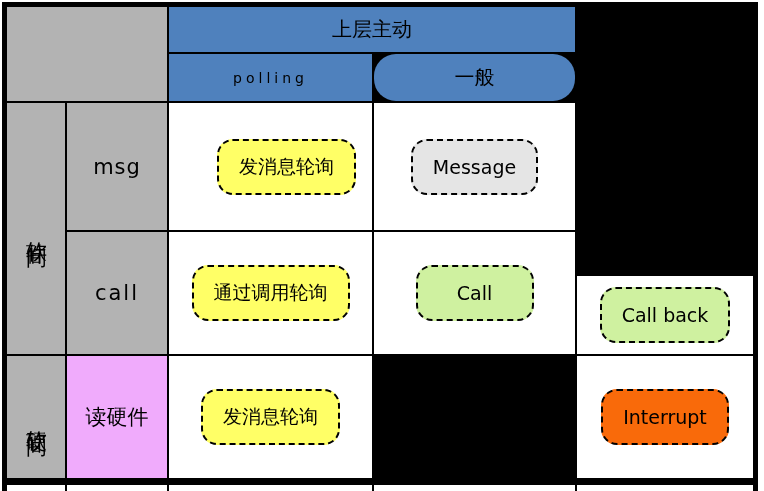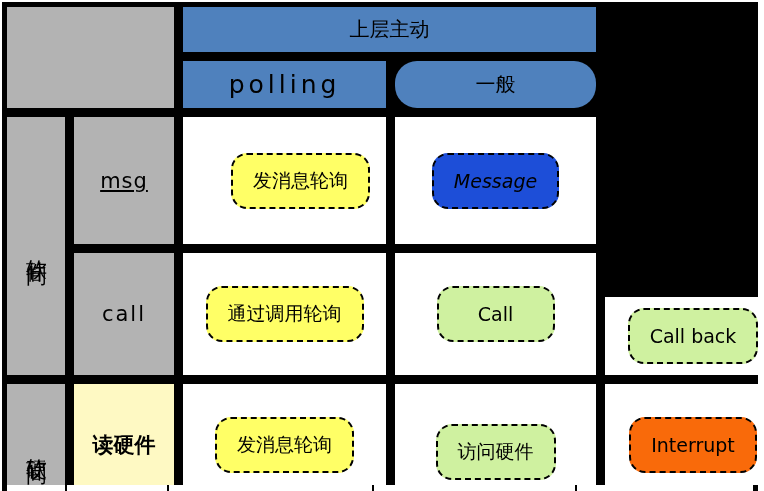--- a/index.html
+++ b/index.html
@@ -13,40 +13,40 @@
   .page { position: relative; width: 764px; height: 491px; }
 
   .tbl {
     position: absolute; left: 2px; top: 2px;
     width: 756px; height: 483px;
     background: #000;
     border: 5px solid #000;
     display: grid;
     grid-template-columns: 58px 100px 203px 201px 176px;
     grid-template-rows: 45px 47px 127px 122px 122px;
-    gap: 9px;
+    gap: 2px;
   }
 
   .cell {
     display: flex; align-items: center; justify-content: center;
     text-align: center;
     overflow: hidden;
   }
   .white { background: #ffffff; }
 
   .hdr { font-size: 20px; }
   .lbl { font-size: 21px; }
 
   .c-corner  { grid-column: 1 / 3; grid-row: 1 / 3; }
   .c-upper   { grid-column: 3 / 5; grid-row: 1; }
   .c-lowhdr  { grid-column: 5;     grid-row: 1 / 3; }
-  .c-polling { grid-column: 3;     grid-row: 2; letter-spacing: 4px; font-size: 25px; }
+  .c-polling { grid-column: 3;     grid-row: 2; letter-spacing: 4px; font-size: 14px; }
   .c-general { grid-column: 4;     grid-row: 2; }
   .c-gsw     { grid-column: 1;     grid-row: 3 / 5; }
-  .c-msg     { grid-column: 2;     grid-row: 3; letter-spacing: 1px; text-decoration: underline; }
+  .c-msg     { grid-column: 2;     grid-row: 3; letter-spacing: 1px; }
   .c-call    { grid-column: 2;     grid-row: 4; letter-spacing: 2px; }
   .c-ghw     { grid-column: 1;     grid-row: 5; }
   .c-readhw  { grid-column: 2;     grid-row: 5; }
 
   .c-msg-pol  { grid-column: 3; grid-row: 3; padding-left: 32px; }
   .c-msg-gen  { grid-column: 4; grid-row: 3; }
   .c-msg-low  { grid-column: 5; grid-row: 3; }
   .c-call-pol { grid-column: 3; grid-row: 4; }
   .c-call-gen { grid-column: 4; grid-row: 4; }
   .c-call-low { grid-column: 5; grid-row: 4; margin-top: 44px; }
@@ -108,46 +108,43 @@
     </div>
 
     <div class="cell lbl c-call" style="background: rgb(179, 179, 179);">
       <span>call</span>
     </div>
 
     <div class="cell lbl vtext c-ghw" style="background: rgb(179, 179, 179);">
       <span>软硬间</span>
     </div>
 
-    <div class="cell lbl c-readhw" style="background: #fef9c3; font-weight: bold;">
+    <div class="cell lbl c-readhw" style="background: #f0abfc;">
       <span>读硬件</span>
     </div>
 
     <div class="cell white c-msg-pol">
       <div class="pill" style="background: rgb(255, 255, 102);">发消息轮询</div>
     </div>
     <div class="cell white c-msg-gen">
-      <div class="pill" style="background: #1d4ed8; font-style: italic;">Message</div>
+      <div class="pill" style="background: #e5e5e5;">Message</div>
     </div>
 
     <div class="cell white c-call-pol">
       <div class="pill" style="background: rgb(255, 255, 102);">通过调用轮询</div>
     </div>
     <div class="cell white c-call-gen">
       <div class="pill" style="background: rgb(207, 241, 160);">Call</div>
     </div>
     <div class="cell white c-call-low">
       <div class="pill" style="background: rgb(207, 241, 160);">Call back</div>
     </div>
 
     <div class="cell white c-rh-pol">
       <div class="pill" style="background: rgb(255, 255, 102);">发消息轮询</div>
-    </div>
-    <div class="cell white c-rh-gen">
-      <div class="pill" style="background: rgb(207, 241, 160);">访问硬件</div>
     </div>
     <div class="cell white c-rh-low">
       <div class="pill" style="background: rgb(249, 106, 10); text-align: right;">Interrupt</div>
     </div>
 
   </div>
 
   <div class="stubs">
     <div class="stub edge" style="left:0;"></div>
     <div class="stub" style="left:63px;"></div>

